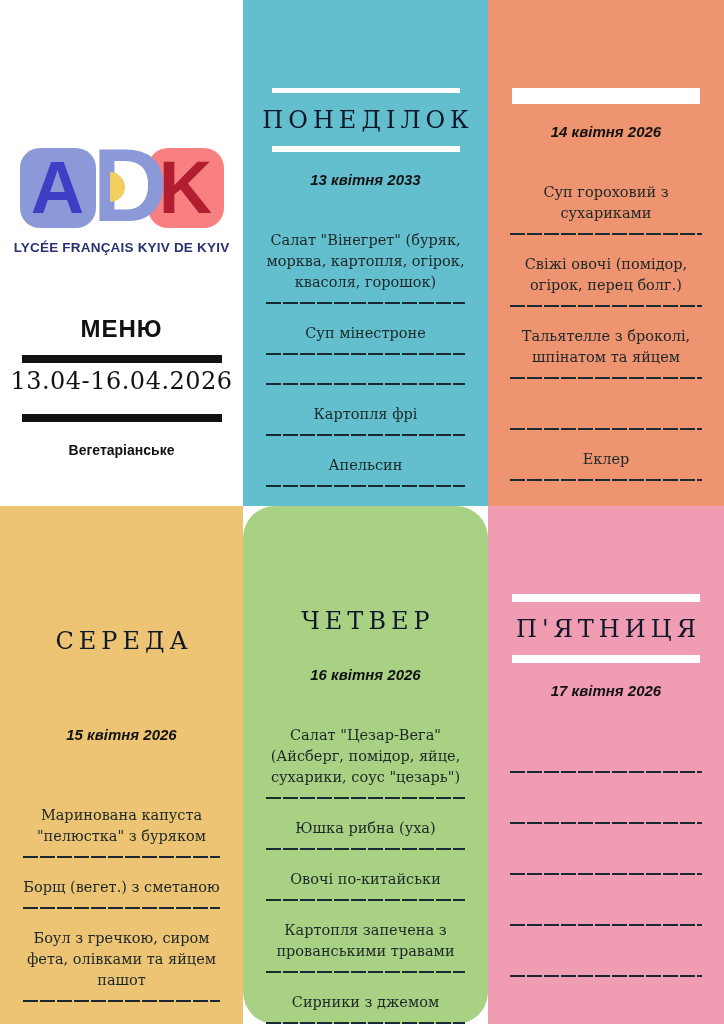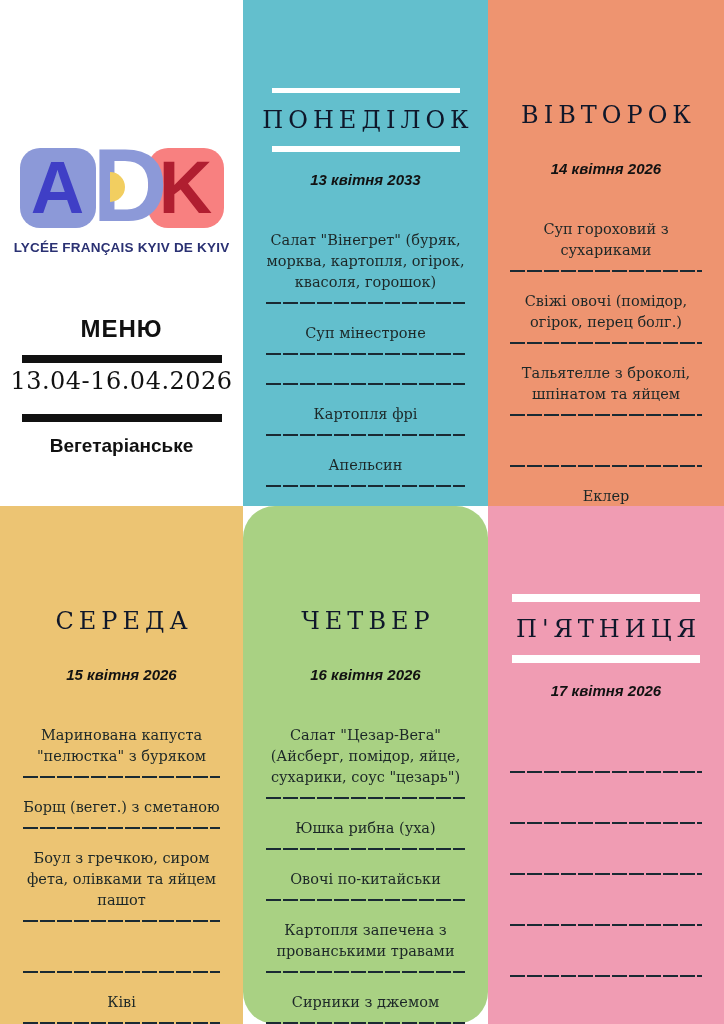--- a/index.html
+++ b/index.html
@@ -45,21 +45,21 @@
   .menu-label{
     margin-top:60px;font-size:24px;font-weight:800;letter-spacing:1px;
     color:var(--text_dark);
   }
   .black-bar{width:200px;height:8px;background:var(--text_dark);}
   .bar-top{margin-top:12px;}
   .date-range{
     font-family:"DejaVu Serif",serif;font-size:24px;color:var(--text_dark);
     padding:4px 0 19px;letter-spacing:.5px;
   }
-  .menu-type{margin-top:13px;font-size:19px;font-weight:bold;color:var(--text_dark);}
+  .menu-type{margin-top:20px;font-size:14px;font-weight:bold;color:var(--text_dark);}
   
   .day{
     display:flex;flex-direction:column;align-items:center;
     padding-top:88px;box-sizing:border-box;
   }
   .white-bar{width:188px;height:8px;background:var(--header_bar);}
   .day-title{
     font-family:"DejaVu Serif",serif;font-weight:500;
     font-size:24px;color:#0f172a;letter-spacing:5px;padding-left:5px;
     margin:13px 0 12px;white-space:nowrap;
@@ -128,21 +128,20 @@
           <div class="item-line"></div>
         </div>
         <div class="item">
           <div class="item-text">Апельсин</div>
           <div class="item-line"></div>
         </div>
       </div>
   </section>
     <section class="day" style="background: rgb(238, 148, 112);">
     <div class="white-bar"></div>
-    <h2 class="day-title">ВІВТОРОК</h2>
     <div class="white-bar"></div>
     <div class="day-date">14 квітня 2026</div>
     <div class="items">
         <div class="item">
           <div class="item-text">Суп гороховий з сухариками</div>
           <div class="item-line"></div>
         </div>
         <div class="item">
           <div class="item-text">Свіжі овочі (помідор, огірок, перец болг.)</div>
           <div class="item-line"></div>
@@ -154,21 +153,21 @@
         <div class="item">
           <div class="item-text"></div>
           <div class="item-line"></div>
         </div>
         <div class="item">
           <div class="item-text">Еклер</div>
           <div class="item-line"></div>
         </div>
       </div>
   </section>
-    <section class="day" style="background: rgb(236, 196, 115);">
+    <section class="day" style="background: rgb(236, 196, 115); gap: 20px;">
     <div class="white-bar"></div>
     <h2 class="day-title">СЕРЕДА</h2>
     <div class="white-bar"></div>
     <div class="day-date">15 квітня 2026</div>
     <div class="items">
         <div class="item">
           <div class="item-text">Маринована капуста "пелюстка" з буряком</div>
           <div class="item-line"></div>
         </div>
         <div class="item">

